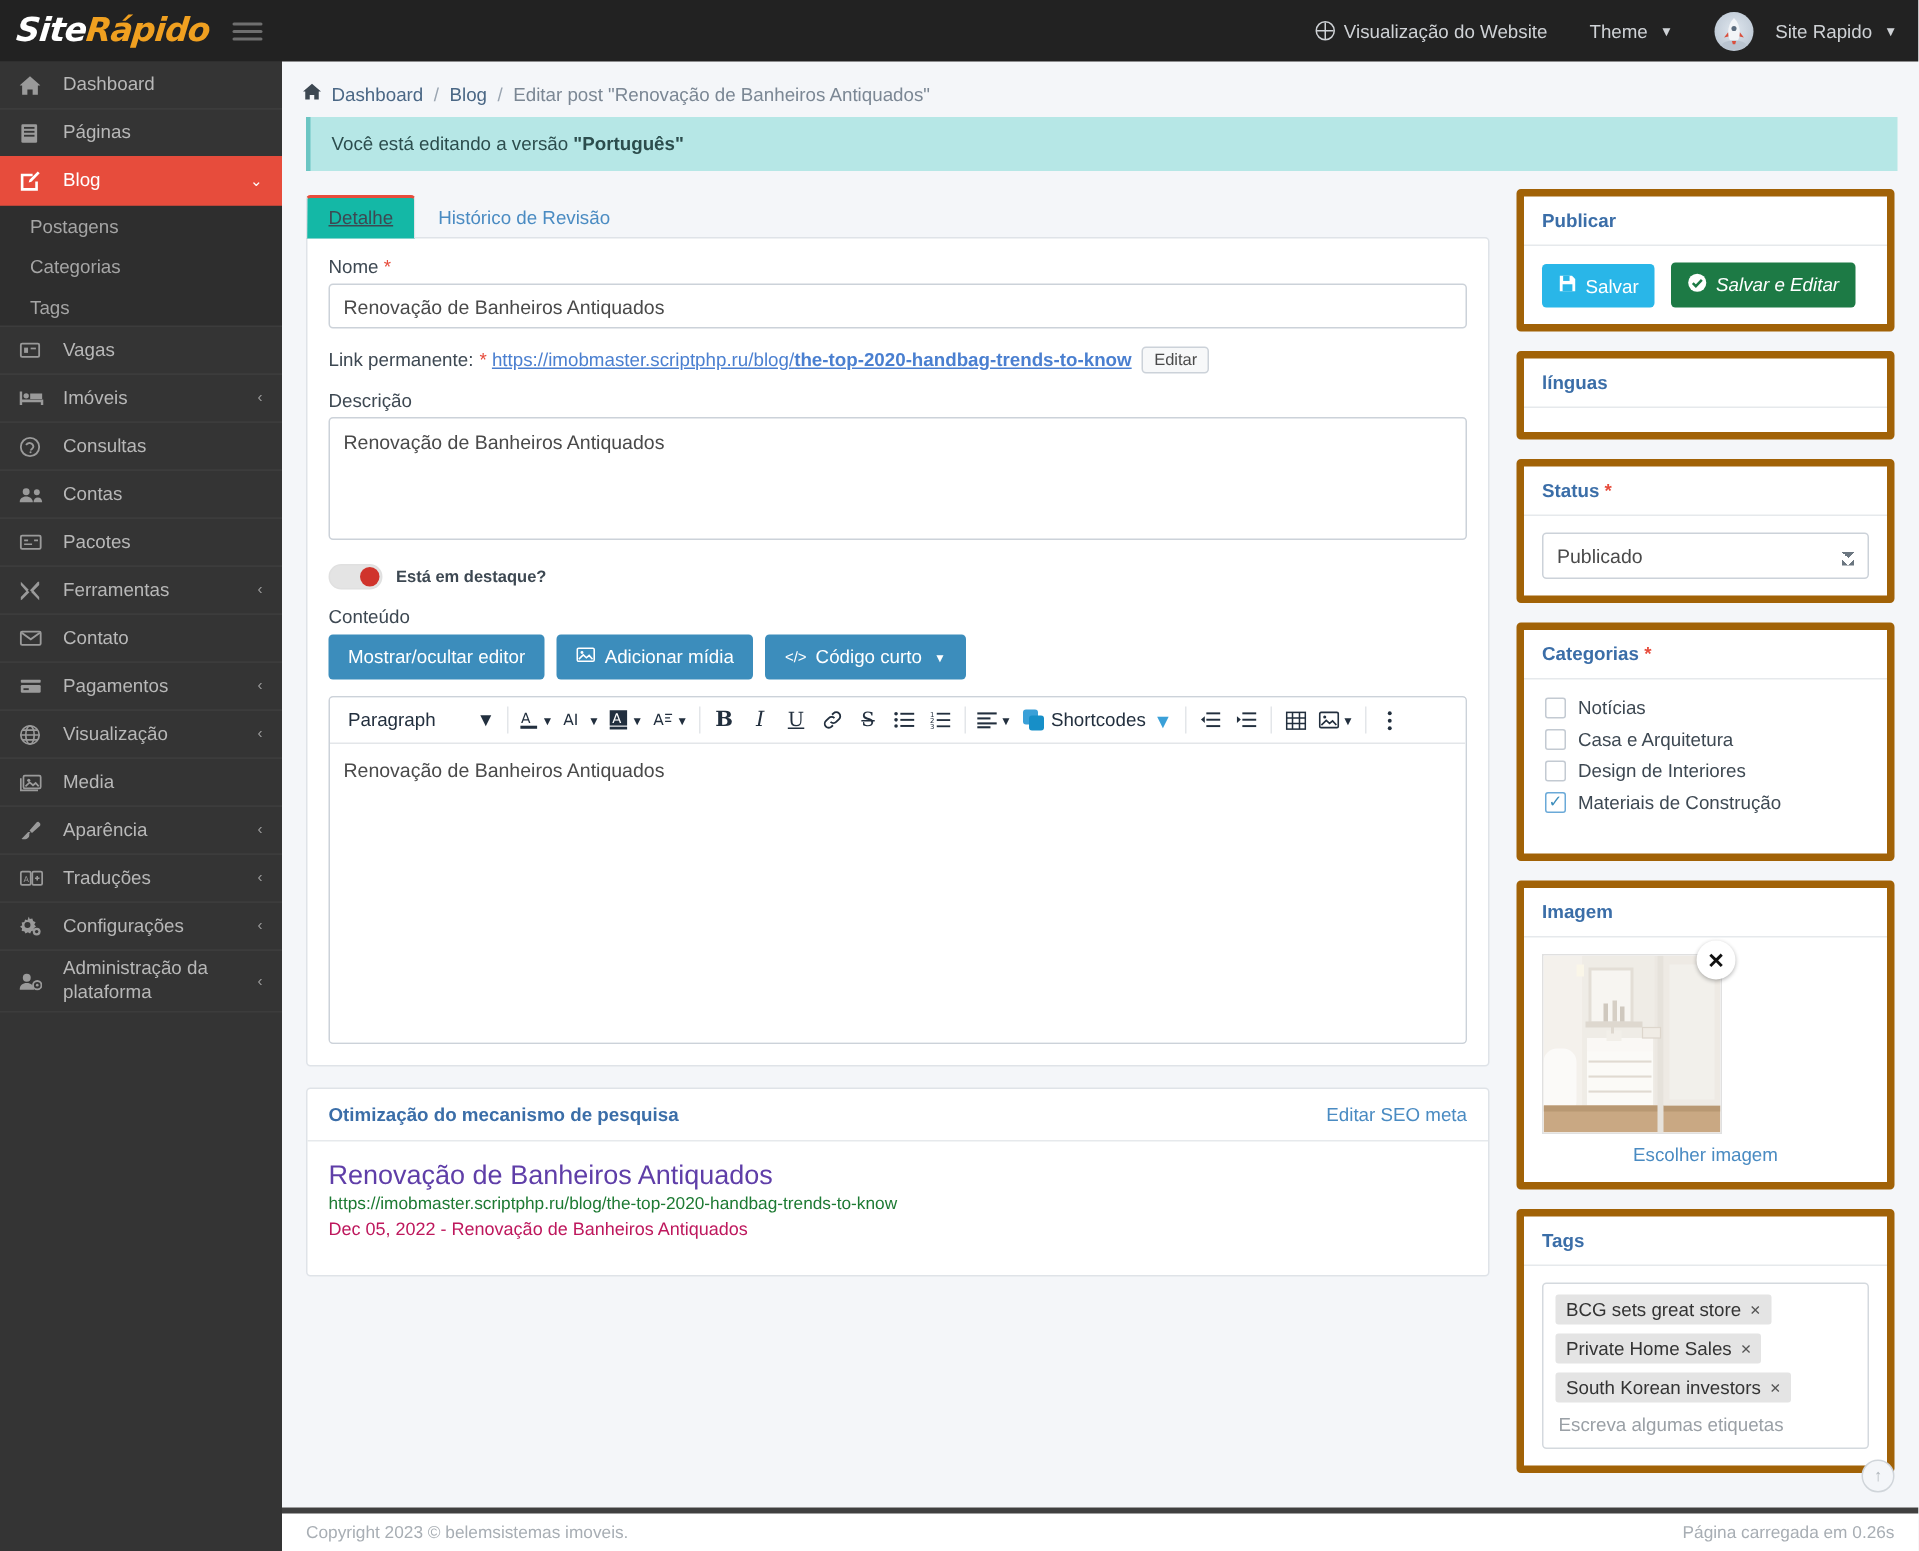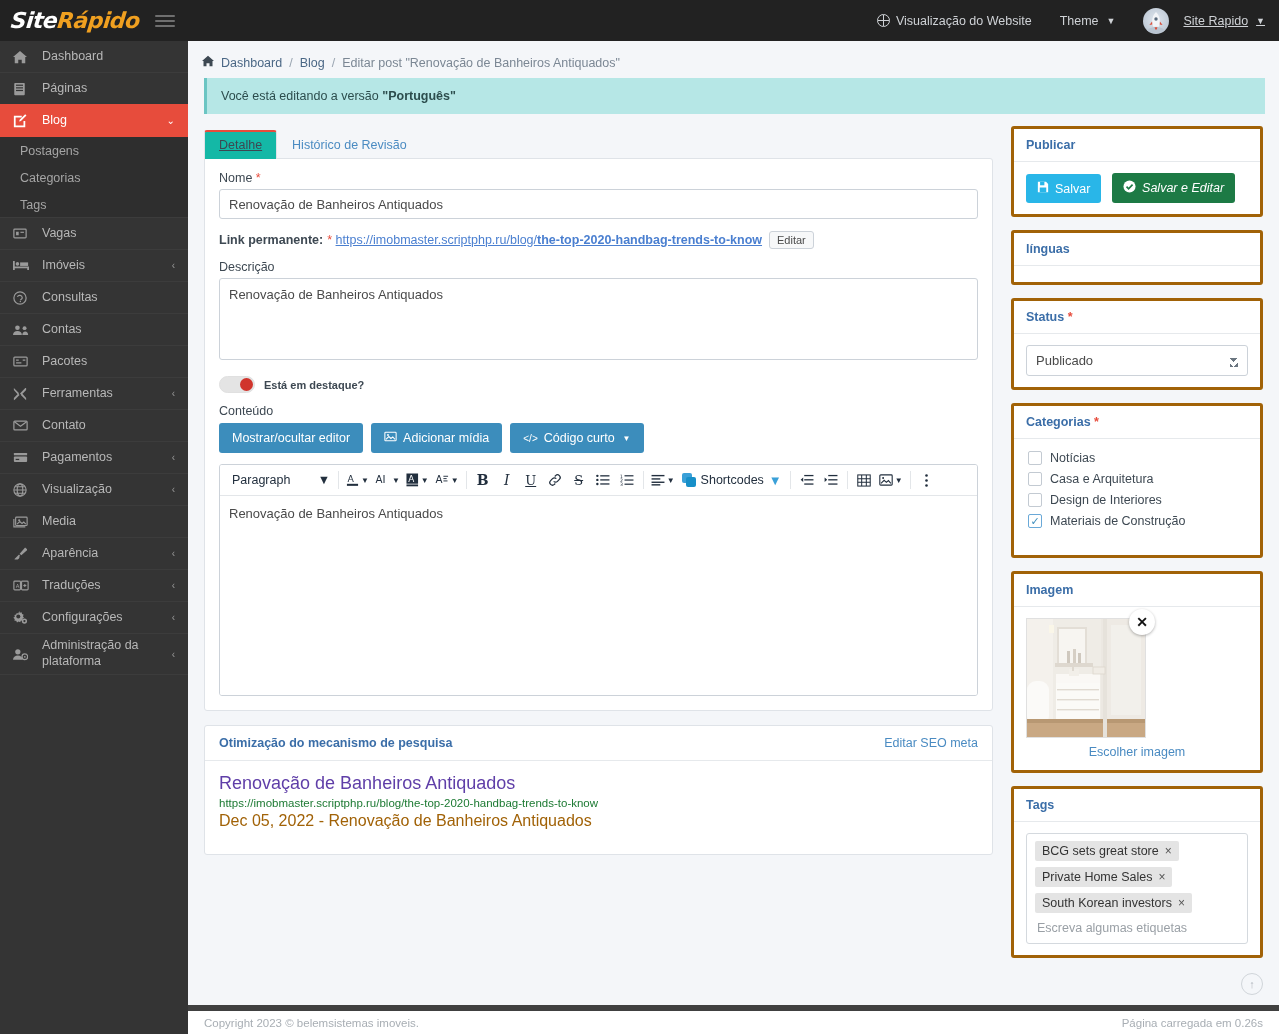--- a/index.html
+++ b/index.html
@@ -139,21 +139,21 @@
   .panel.main-panel { border-radius: 0 3px 3px 3px; padding: 12px 14px 14px 14px; }
 
   .field-label { font-size: 12.5px; color: #3d4852; margin-bottom: 4px; display:block; }
   .req { color: #e74c3c; }
   .inp {
     width: 100%; height: 30px; border: 1px solid #ccd2d9; border-radius: 3px;
     padding: 0 9px; font-size: 13px; color: #4a4a4a;
     font-family: "Liberation Sans", sans-serif; background:#fff;
   }
   .permalink { margin: 12px 0 11px 0; font-size: 12.5px; display:flex; align-items:center; gap:0; flex-wrap: wrap; }
-  .permalink .lead { font-weight: bold; color:#3d4852; margin-right: 4px;}
+  .permalink .lead { font-weight: normal; color:#3d4852; margin-right: 4px;}
   .permalink .url { color: #4a7fd0; text-decoration: underline; }
   .permalink .slug { color: #4a7fd0; text-decoration: underline; font-weight: bold; }
   .btn-mini {
     margin-left: 7px; font-size: 11px; padding: 2px 7px;
     border: 1px solid #ccd2d9; background: #f7f8f9; border-radius: 3px;
     color: #4a4a4a; cursor: pointer;
   }
   .ta {
     width: 100%; height: 82px; border: 1px solid #ccd2d9; border-radius: 3px;
     padding: 8px 9px; font-size: 13px; color:#4a4a4a; resize: none;
@@ -212,24 +212,24 @@
   .seo-panel { margin-top: 14px; background:#fff; border:1px solid #dfe3e8; border-radius: 3px; }
   .seo-head {
     display:flex; justify-content: space-between; align-items:center;
     padding: 10px 14px; border-bottom: 1px solid #e6e9ec;
   }
   .seo-title { color:#3b6ea8; font-size: 12.5px; font-weight: bold; }
   .seo-edit { color:#4a8bc2; font-size: 12.5px; cursor:pointer; }
   .seo-body { padding: 12px 14px 24px 14px; }
   .seo-h { color:#5f3ea8; font-size: 18px; margin-bottom: 3px; }
   .seo-url { color:#1d7a33; font-size: 11.5px; margin-bottom: 3px; }
-  .seo-desc { color:#a16207; font-size: 16px; }
+  .seo-desc { color:#be185d; font-size: 12px; }
 
   
-  .card { background:#fff; border:3px solid #a16207; border-radius:3px; margin-bottom: 13px; }
+  .card { background:#fff; border:5px solid #a16207; border-radius:3px; margin-bottom: 13px; }
   .card-head {
     padding: 9px 12px; border-bottom: 1px solid #e6e9ec;
     color:#3b6ea8; font-size: 12.5px; font-weight:bold;
   }
   .card-body { padding: 11px 12px; }
   .btn-cyan {
     background:#29b6e8; color:#fff; border:none; border-radius:3px;
     padding: 7px 11px; font-size: 12.5px; cursor:pointer;
     display:inline-flex; align-items:center; gap:6px;
     font-family: "Liberation Sans", sans-serif;
@@ -288,21 +288,21 @@
 
   .totop {
     position:absolute; right: 16px; bottom: 10px;
     width:22px; height:22px; border-radius:50%;
     border:1px solid #d0d5da; color:#b0b6bc;
     display:flex; align-items:center; justify-content:center; font-size:11px; cursor:pointer;
     background:#f4f6f9;
   }
 
   .footer {
-    height: 29px; min-height:29px; border-top:6px solid #404040; background:#fff;
+    height: 29px; min-height:29px; border-top:4px solid #404040; background:#fff;
     display:flex; align-items:center; justify-content: space-between;
     padding: 0 16px; font-size: 11.5px; color:#a8aeb4;
   }
 </style>
 </head>
 <body>
 
 <div class="app">
 
   <aside class="sidebar">
@@ -525,21 +525,21 @@
 
     <header class="topbar">
       <div class="top-link">
         <span class="globe"></span>
         <span>Visualização do Website</span>
       </div>
       <div class="top-link">
         <span>Theme</span>
         <span class="caret-d">▼</span>
       </div>
-      <div class="top-link" style="padding-right:0;text-decoration:underline;">
+      <div class="top-link" style="padding-right:0;">
         <span class="avatar">
           <svg class="rocket" viewBox="0 0 26 26">
             <ellipse cx="13" cy="22" rx="8" ry="3" fill="#b9c4d0"></ellipse>
             <path d="M13 4c2.6 2.4 3.9 6 3.9 9.6 0 2-.5 3.8-1.2 5.2h-5.4c-.7-1.4-1.2-3.2-1.2-5.2C9.1 10 10.4 6.4 13 4z" fill="#f2f4f7"></path>
             <path d="M9.1 13.5L6.4 17l2.9-.6z" fill="#d94f3d"></path>
             <path d="M16.9 13.5L19.6 17l-2.9-.6z" fill="#d94f3d"></path>
             <circle cx="13" cy="11" r="1.7" fill="#5b6b7d"></circle>
             <path d="M11.6 19.3h2.8l-.6 2.2h-1.6z" fill="#d94f3d"></path>
           </svg>
         </span>

